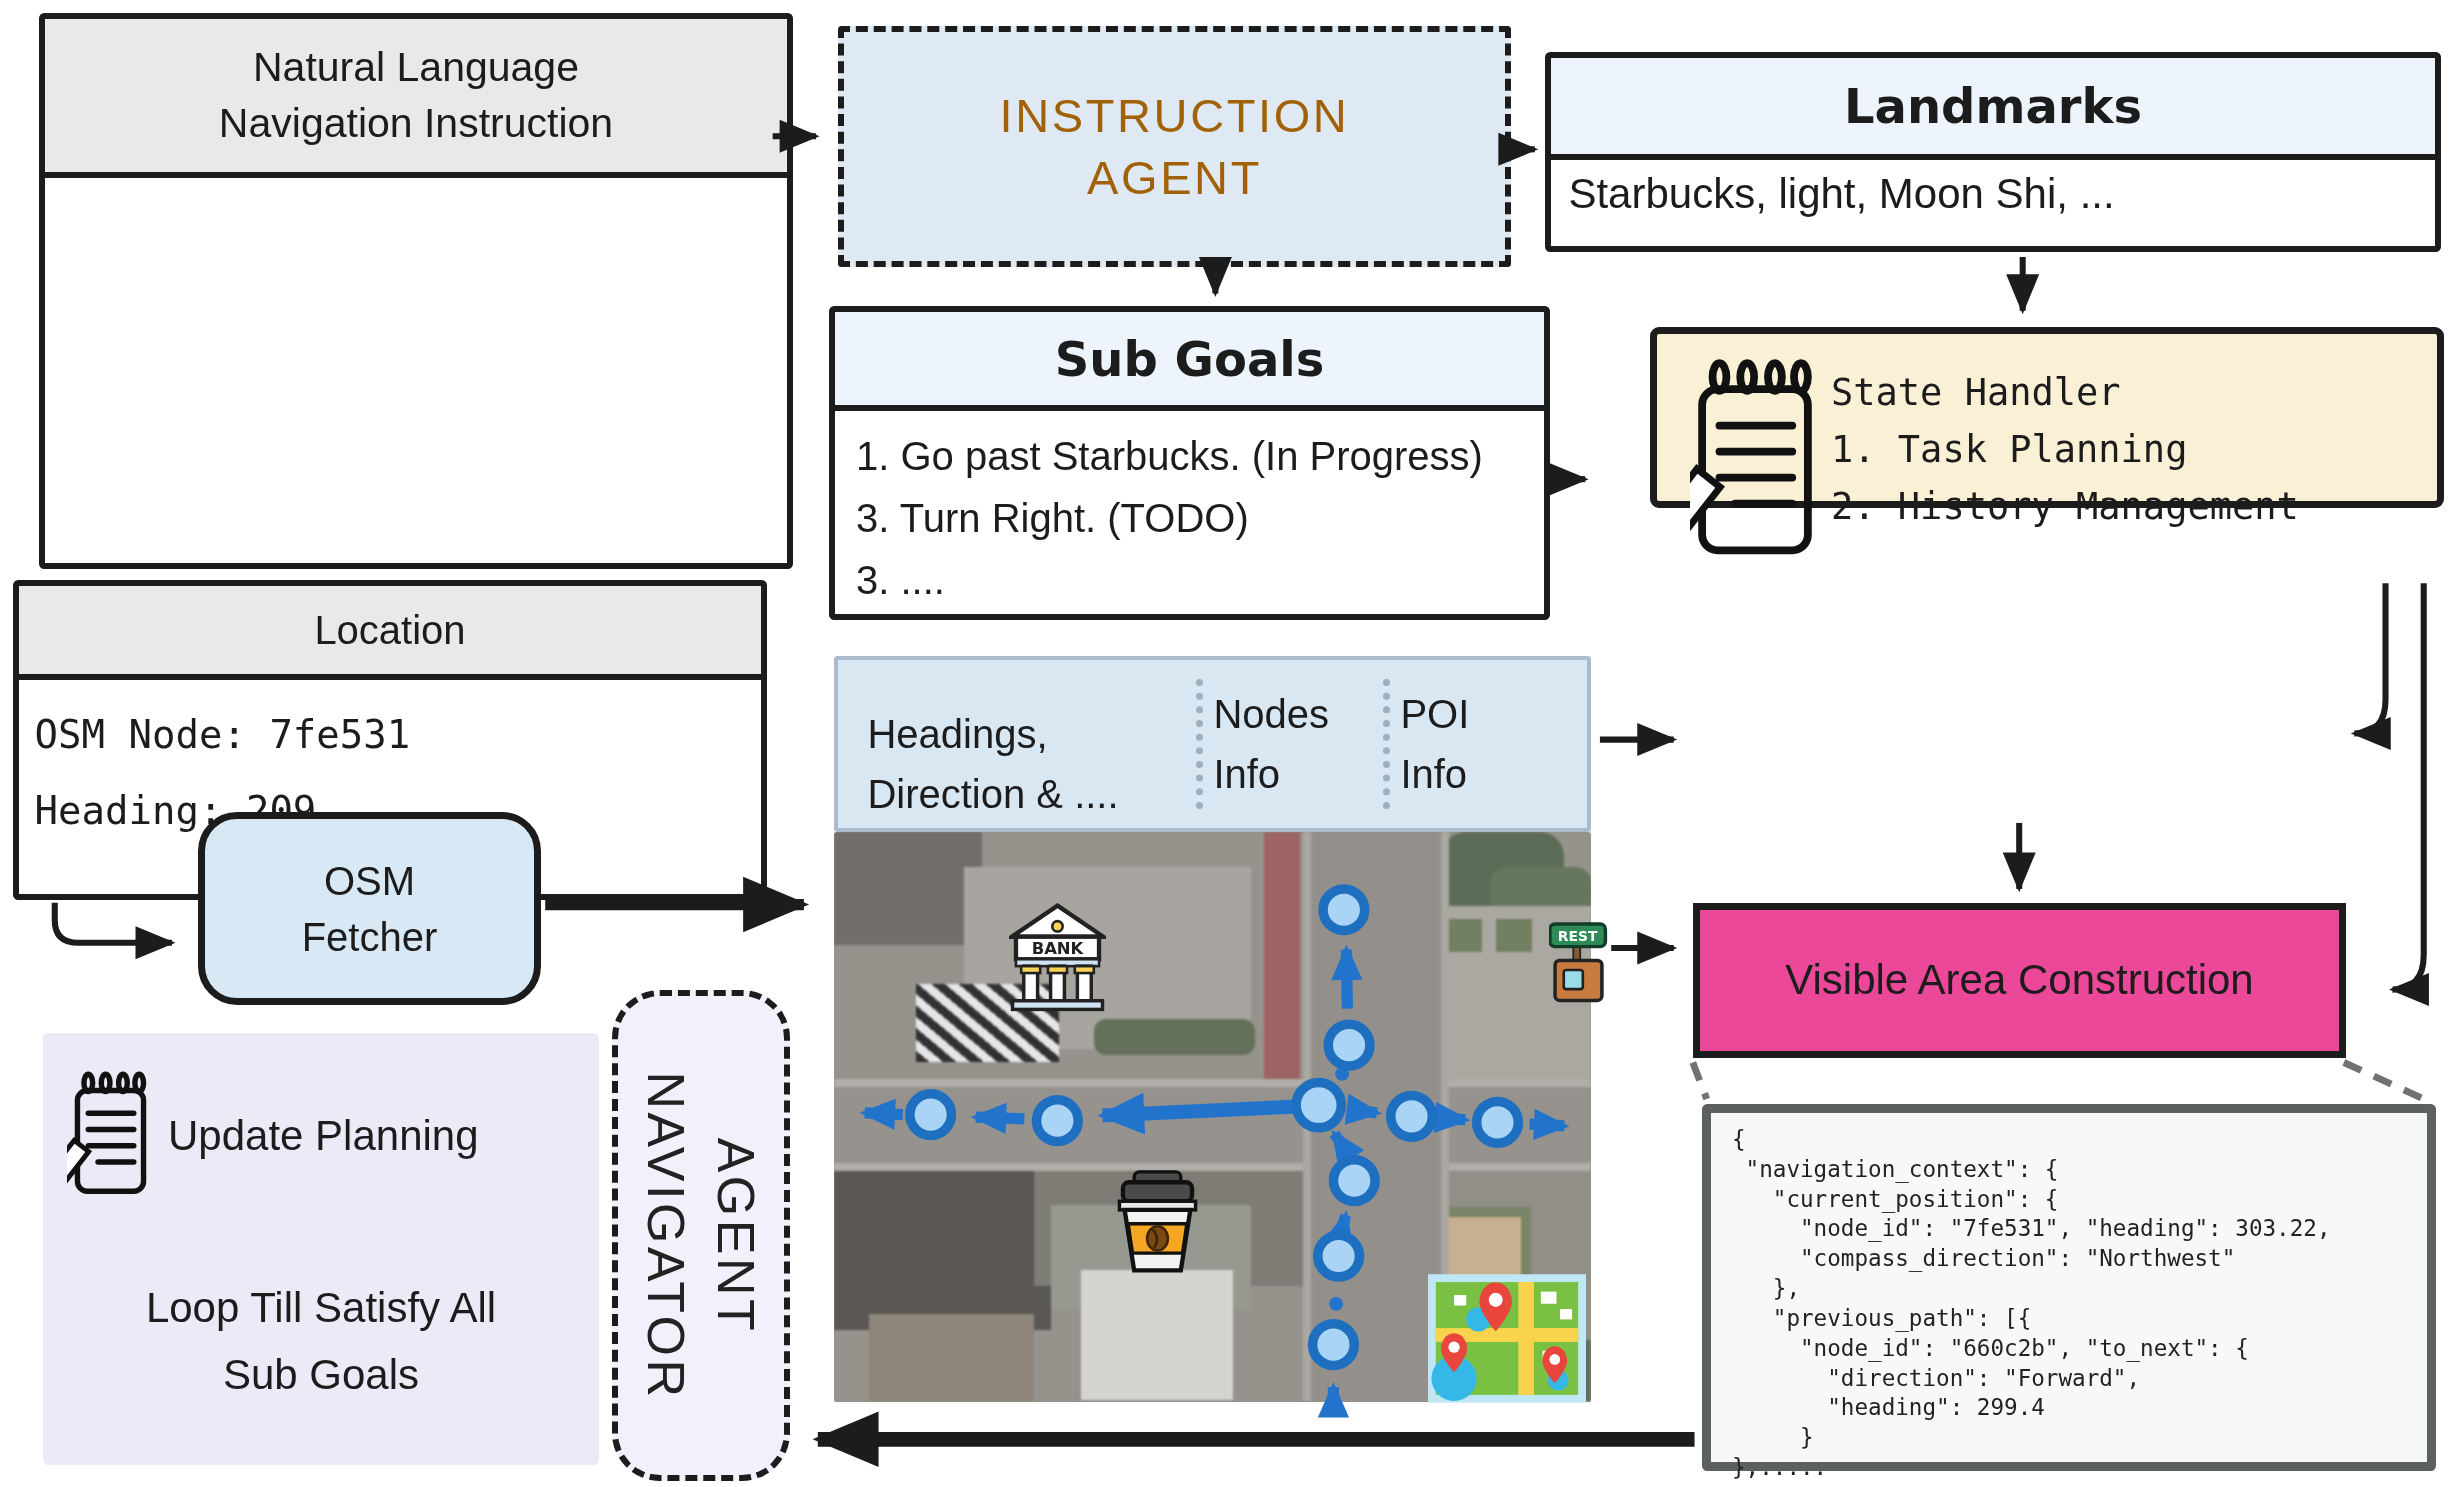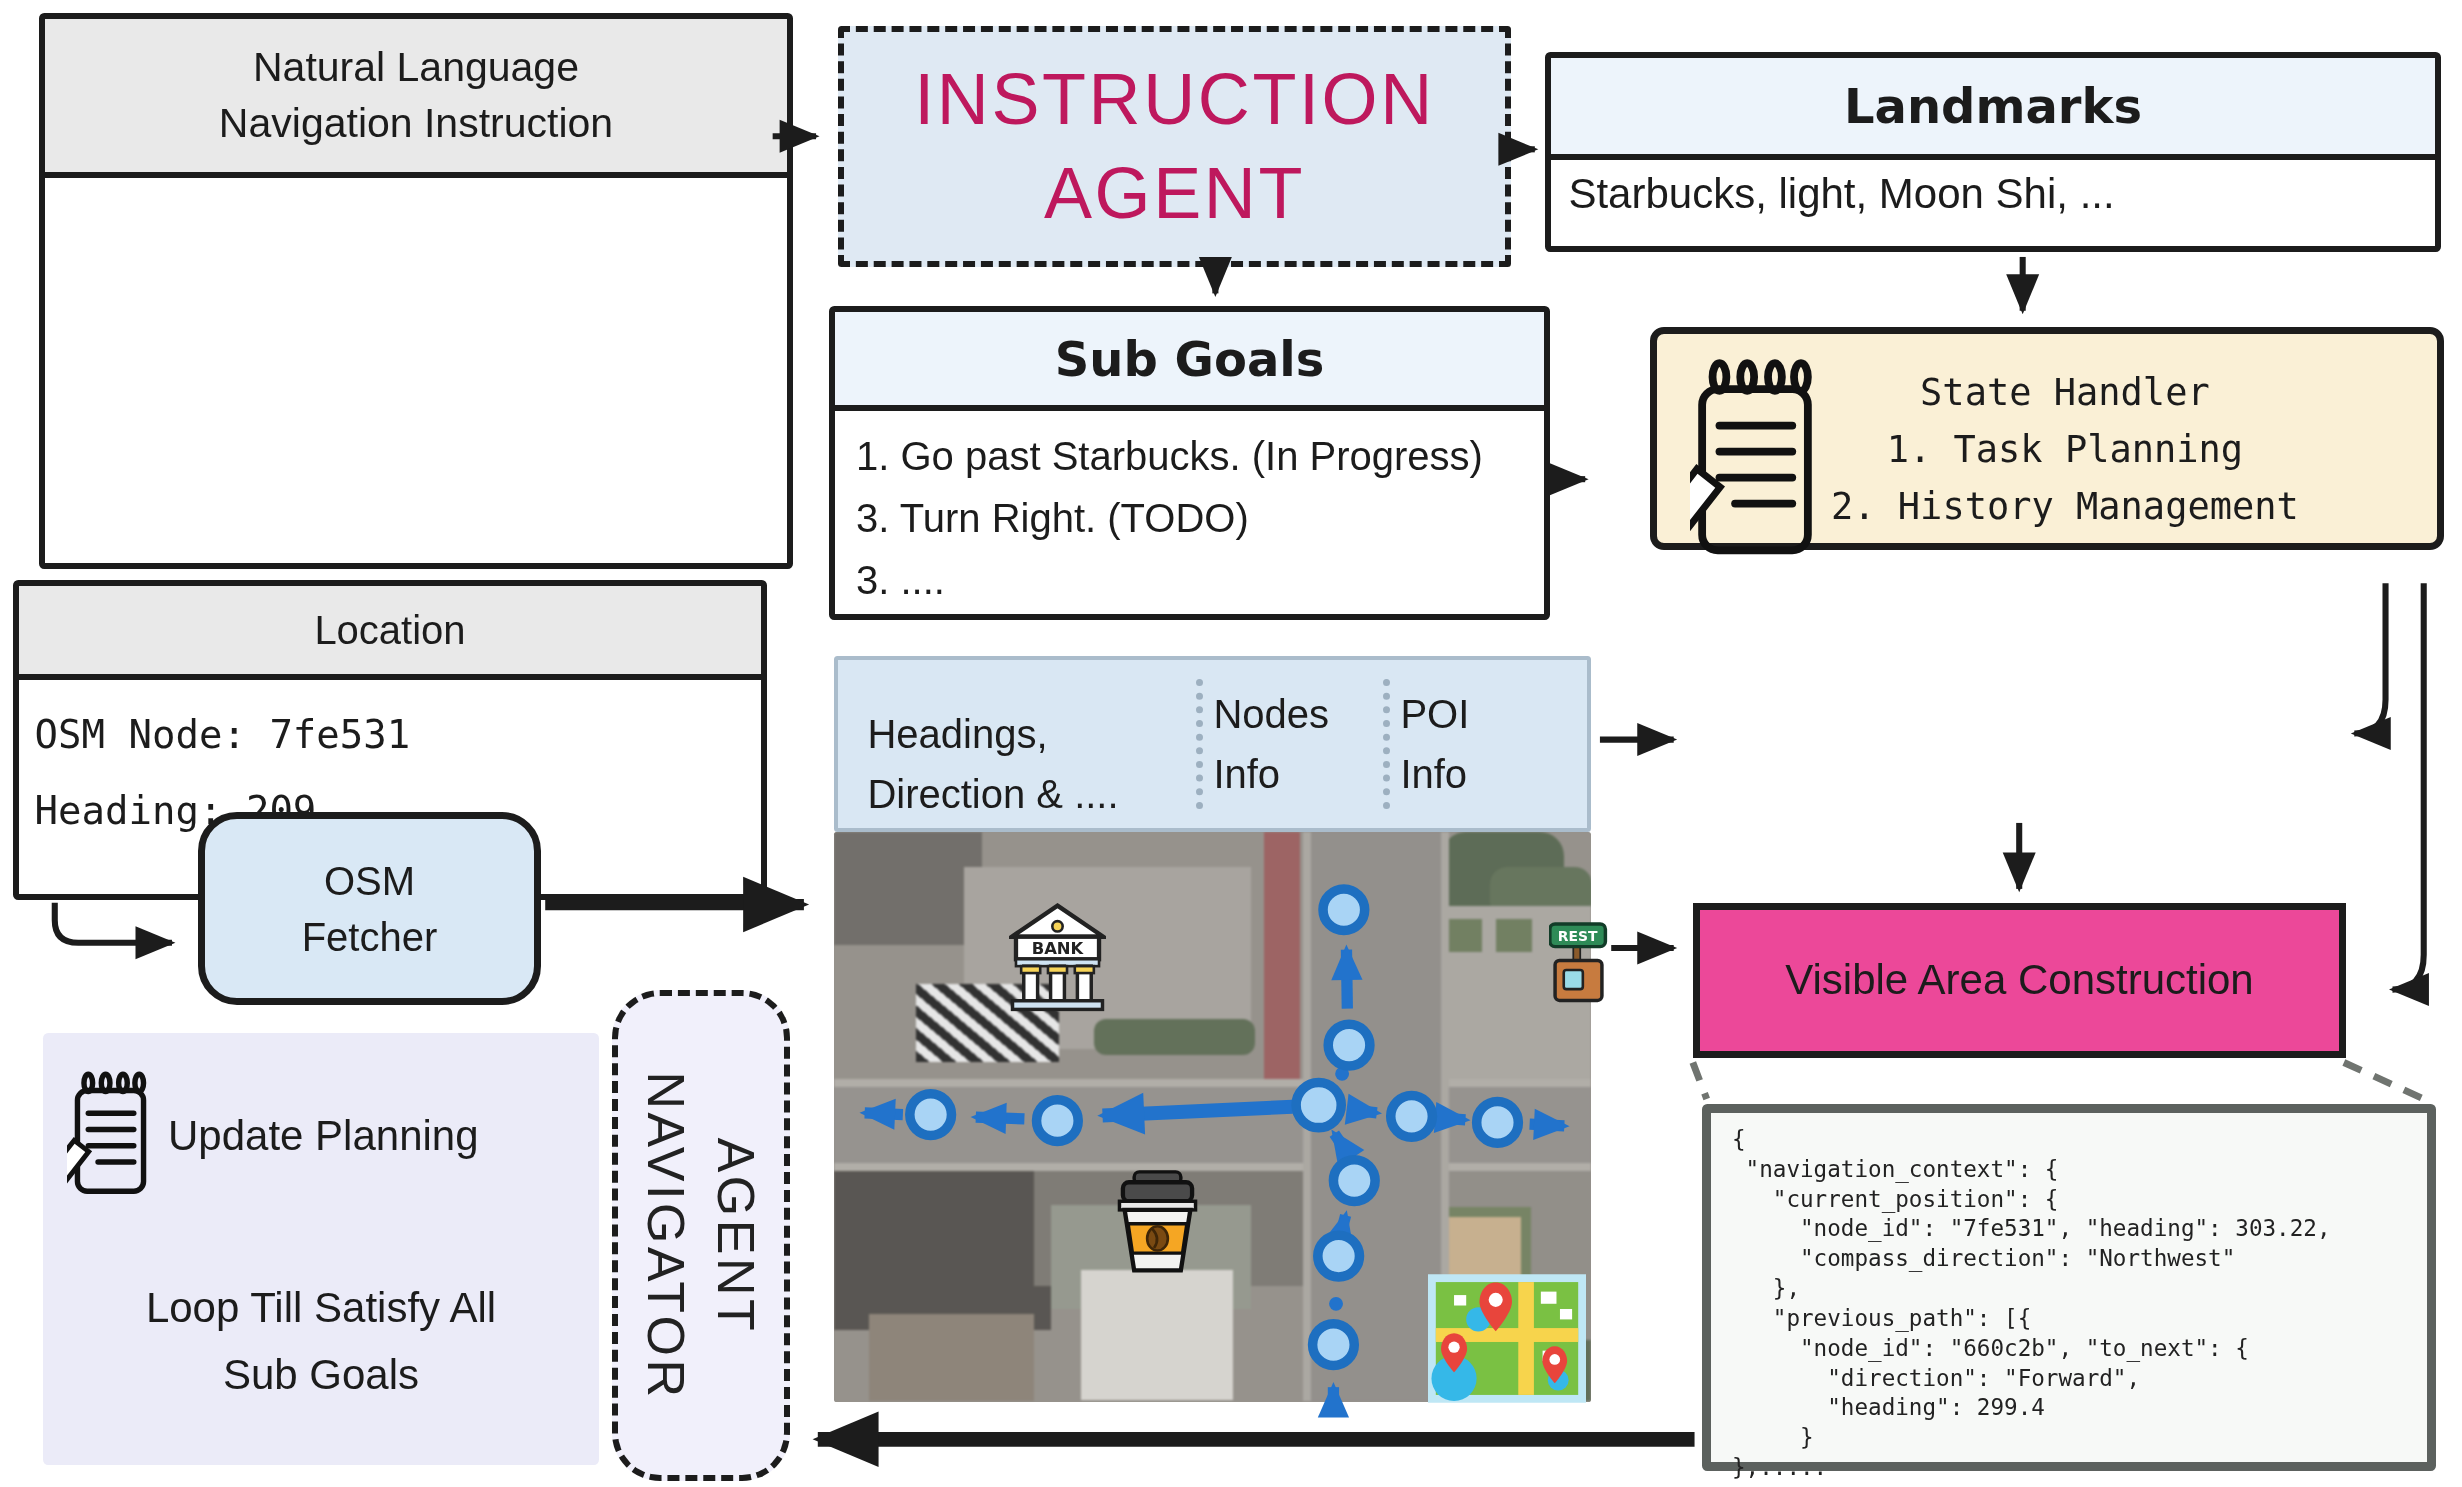--- a/index.html
+++ b/index.html
@@ -18,35 +18,35 @@
   .nl-body{padding:22.6px 19px;font-size:38px;line-height:63px;white-space:pre-line;}
 
   
   .loc-box{left:13px;top:580px;width:754px;height:320px;}
   .loc-hd{height:94px;background:#e9e9e9;font-size:40px;font-weight:500;}
   .loc-body{padding:17.4px 15.6px;font-size:39px;line-height:1.95;white-space:pre-line;}
 
   
   .ia-box{left:838px;top:26px;width:673px;height:241px;border:6px dashed #1c1c1c;background:#dfe9f3;
           display:flex;align-items:center;justify-content:center;text-align:center;border-radius:3.5px;}
-  .ia-title{font-size:72px;letter-spacing:2.6px;line-height:1.3;white-space:pre-line;color:#be185d;}
+  .ia-title{font-size:47px;letter-spacing:2.6px;line-height:1.3;white-space:pre-line;color:#a16207;}
 
   
   .lm-box{left:1545px;top:52px;width:896px;height:200px;}
   .lm-hd{height:102px;background:#edf4fb;font-size:48px;}
   .lm-body{padding:10.4px 17.4px;font-size:42px;}
 
   
   .sg-box{left:829px;top:306px;width:721px;height:314px;}
   .sg-hd{height:99px;background:#edf4fb;font-size:48px;}
   .sg-body{padding:14px 21px;font-size:40px;line-height:1.55;}
 
   
-  .sh-box{left:1650px;top:327px;width:794px;height:223px;background:#faf0d6;border:7px solid #1c1c1c;
-          border-radius:14px;text-align:center;}
+  .sh-box{left:1650px;top:327px;width:794px;height:181px;background:#faf0d6;border:7px solid #1c1c1c;
+          border-radius:9px;}
   .sh-text{position:absolute;left:174px;top:29.5px;font-size:37px;line-height:1.55;white-space:pre-line;}
 
   
   .lg-box{left:1693px;top:643px;width:653px;height:174px;background:#e9f7ee;border:7px solid #1c1c1c;
           display:flex;align-items:center;justify-content:center;text-align:center;}
   .vac-box{left:1693px;top:903px;width:653px;height:155px;background:#ec4899;border:7px solid #1c1c1c;
           display:flex;align-items:center;justify-content:center;text-align:center;}
   .green-label{font-size:42px;line-height:1.45;white-space:pre-line;}
 
   

